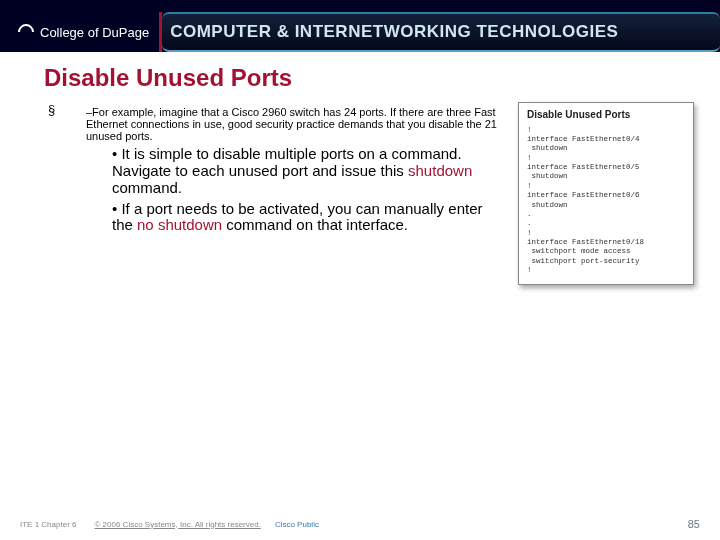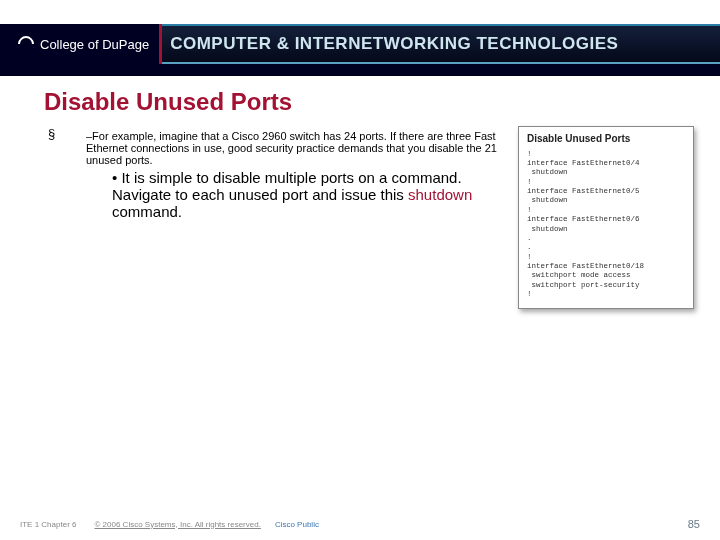--- a/index.html
+++ b/index.html
@@ -8,22 +8,21 @@
     height: 540px;
     font-family: Arial, Helvetica, sans-serif;
     background: #fff;
     position: relative;
     overflow: hidden;
   }
   .header {
     height: 52px;
     background: #000022;
     display: flex;
-    align-items: flex-start;
-    margin-top: 24px;
+    align-items: flex-end;
   }
   .logo-box {
     height: 40px;
     display: flex;
     align-items: center;
     padding: 0 10px 0 18px;
     color: #fff;
     font-size: 13px;
     gap: 6px;
   }
@@ -42,20 +41,21 @@
   }
   .header-title-wrap {
     flex: 1;
     height: 40px;
     background: linear-gradient(#14203a, #04081a);
     border-top: 2px solid #2b7fa6;
     border-bottom: 2px solid #5aa0c4;
     display: flex;
     align-items: center;
     padding-left: 8px;
+    border-radius: 7px;
   }
   .header-title {
     color: #cfe6ef;
     font-weight: bold;
     letter-spacing: 0.5px;
     font-size: 17px;
     font-family: "Arial Black", Arial, sans-serif;
   }
   .slide {
     padding: 8px 24px 0 42px;
@@ -166,20 +166,23 @@
         <span class="bullet">§</span>
       </div>
 
       <div class="sub-point">–For example, imagine that a Cisco 2960 switch has 24 ports. If there are three Fast Ethernet connections in use, good security practice demands that you disable the 21 unused ports.</div>
 
       <div class="sub-sub">
         <span>• It is simple to disable multiple ports on a command. Navigate to each unused port and issue this </span><span class="cmd">shutdown</span><span> command.</span>
       </div>
 
 
+      <div class="sub-sub">
+        <span>• If a port needs to be activated, you can manually enter the </span><span class="cmd">no shutdown</span><span> command on that interface.</span>
+      </div>
 
     </div>
 
     <div class="code-box">
       <div class="cb-title">Disable Unused Ports</div>
       <pre>!
 interface FastEthernet0/4
  shutdown
 !
 interface FastEthernet0/5

